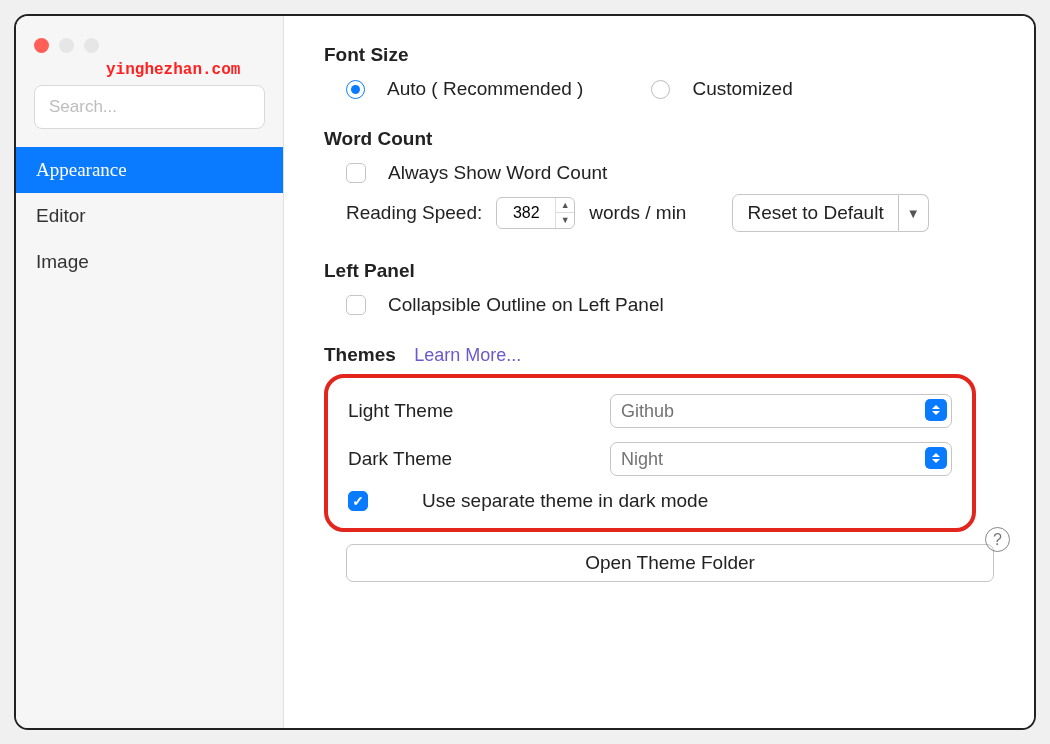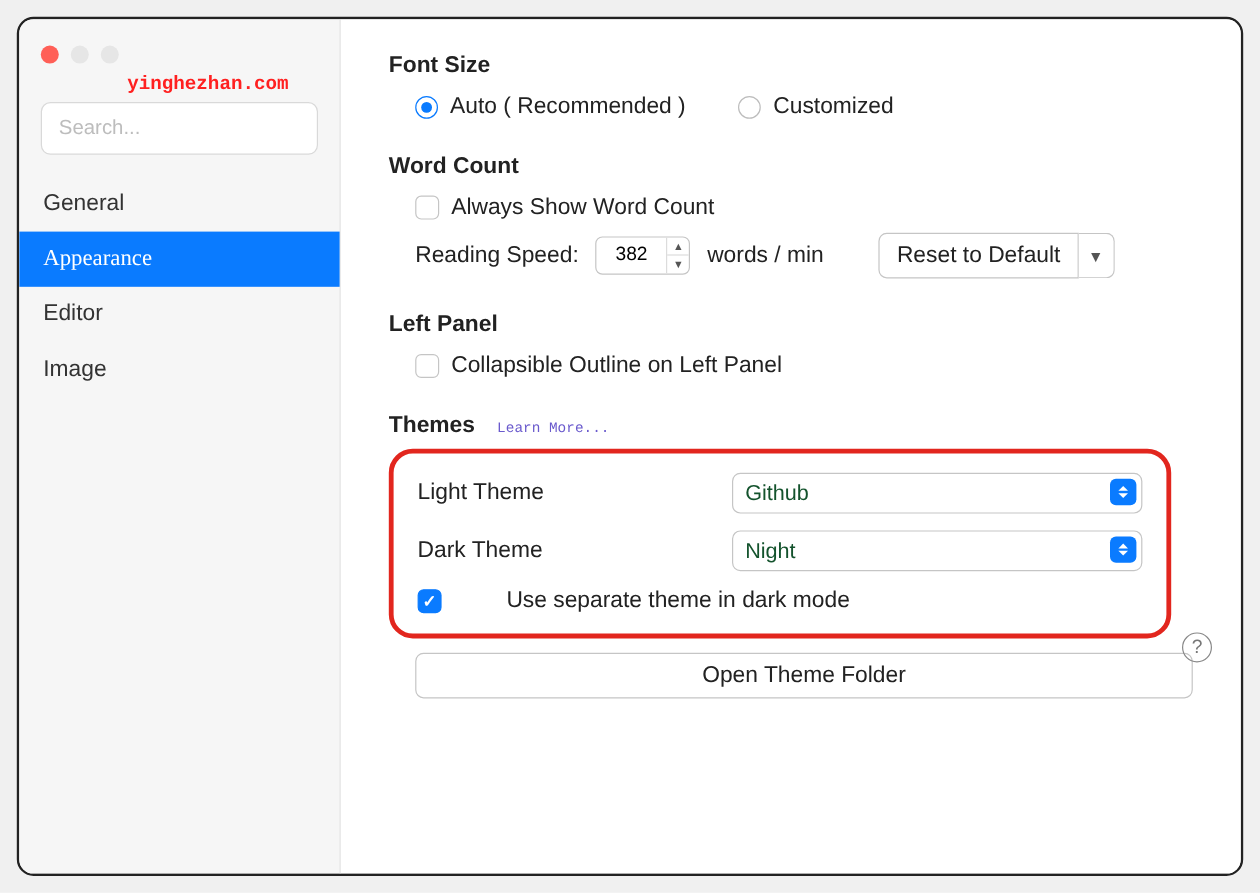--- a/index.html
+++ b/index.html
@@ -71,21 +71,21 @@
   padding: 28px 40px 28px 40px;
   overflow-y: auto;
 }
 .section { margin-bottom: 28px; }
 .section-title {
   font-size: 19px;
   font-weight: 700;
   color: #222;
   margin-bottom: 12px;
 }
-.row { display: flex; align-items: center; gap: 10px; margin-bottom: 10px; padding-left: 22px; }
+.row { display: flex; align-items: center; gap: 22px; margin-bottom: 10px; padding-left: 22px; }
 .radio {
   width: 19px; height: 19px; border-radius: 50%;
   border: 1.5px solid #bdbdbd; background: #fff; display: inline-flex; align-items: center; justify-content: center;
 }
 .radio.checked { border-color: #0a7bff; }
 .radio.checked::after { content: ""; width: 9px; height: 9px; border-radius: 50%; background: #0a7bff; }
 .cb {
   width: 20px; height: 20px; border-radius: 5px;
   border: 1.5px solid #c5c5c5; background: #fff; display: inline-flex; align-items: center; justify-content: center;
 }
@@ -104,31 +104,31 @@
 .stepper-btns { display: flex; flex-direction: column; border-left: 1px solid #dcdcdc; }
 .stepper-btn { width: 18px; height: 15px; font-size: 9px; line-height: 1; display: flex; align-items: center; justify-content: center; color: #555; cursor: pointer; }
 .stepper-btn:first-child { border-bottom: 1px solid #dcdcdc; }
 .btn {
   border: 1px solid #c5c5c5; border-radius: 7px; background: #fff;
   padding: 7px 14px; font-size: 19px; color: #222; cursor: pointer;
 }
 .btn-combo { display: inline-flex; }
 .btn-combo .btn:first-child { border-top-right-radius: 0; border-bottom-right-radius: 0; }
 .btn-combo .btn.caret { border-left: none; border-top-left-radius: 0; border-bottom-left-radius: 0; padding: 7px 8px; font-size: 13px; color: #555; }
-.link { color: #6a5acd; font-size: 12px; margin-left: 14px; cursor: pointer; font-family: Liberation Mono, monospace; }
+.link { color: #6a5acd; font-size: 18px; margin-left: 14px; cursor: pointer; }
 .themes-box {
   border: 4px solid #e2261e; border-radius: 20px;
   padding: 16px 20px 16px 20px; margin: 8px 18px 12px 0;
 }
 .theme-row { display: flex; align-items: center; margin-bottom: 14px; gap: 44px; }
 .theme-label { width: 218px; font-size: 19px; color: #222; }
 .select {
   flex: 1; height: 32px; border: 1px solid #c5c5c5; border-radius: 7px;
   background: #fff; display: flex; align-items: center; padding: 16px 10px;
-  font-size: 18px; color: #14532d; position: relative; cursor: pointer;
+  font-size: 18px; color: #737373; position: relative; cursor: pointer;
 }
 .select .chev {
   position: absolute; right: 4px; top: 4px;
   width: 22px; height: 22px; background: #0a7bff; border-radius: 5px;
   display: flex; flex-direction: column; align-items: center; justify-content: center;
   color: #fff;
 }
 .select .chev::before { content: ""; border-left: 4px solid transparent; border-right: 4px solid transparent; border-bottom: 4px solid #fff; margin-bottom: 2px; }
 .select .chev::after { content: ""; border-left: 4px solid transparent; border-right: 4px solid transparent; border-top: 4px solid #fff; }
 .help {
@@ -148,21 +148,20 @@
     <div class="traffic">
       <div class="dot dot-close"></div>
       <div class="dot dot-min"></div>
       <div class="dot dot-max"></div>
     </div>
     <div class="watermark">yinghezhan.com</div>
     <div class="search-wrap">
       <input class="search" placeholder="Search..." style="">
     </div>
     <div class="nav">
-      <div class="nav-item">General</div>
       <div class="nav-item selected">Appearance</div>
       <div class="nav-item">Editor</div>
       <div class="nav-item">Image</div>
     </div>
   </div>
 
   <div class="main">
 
     <div class="section">
       <div class="section-title">Font Size</div>

